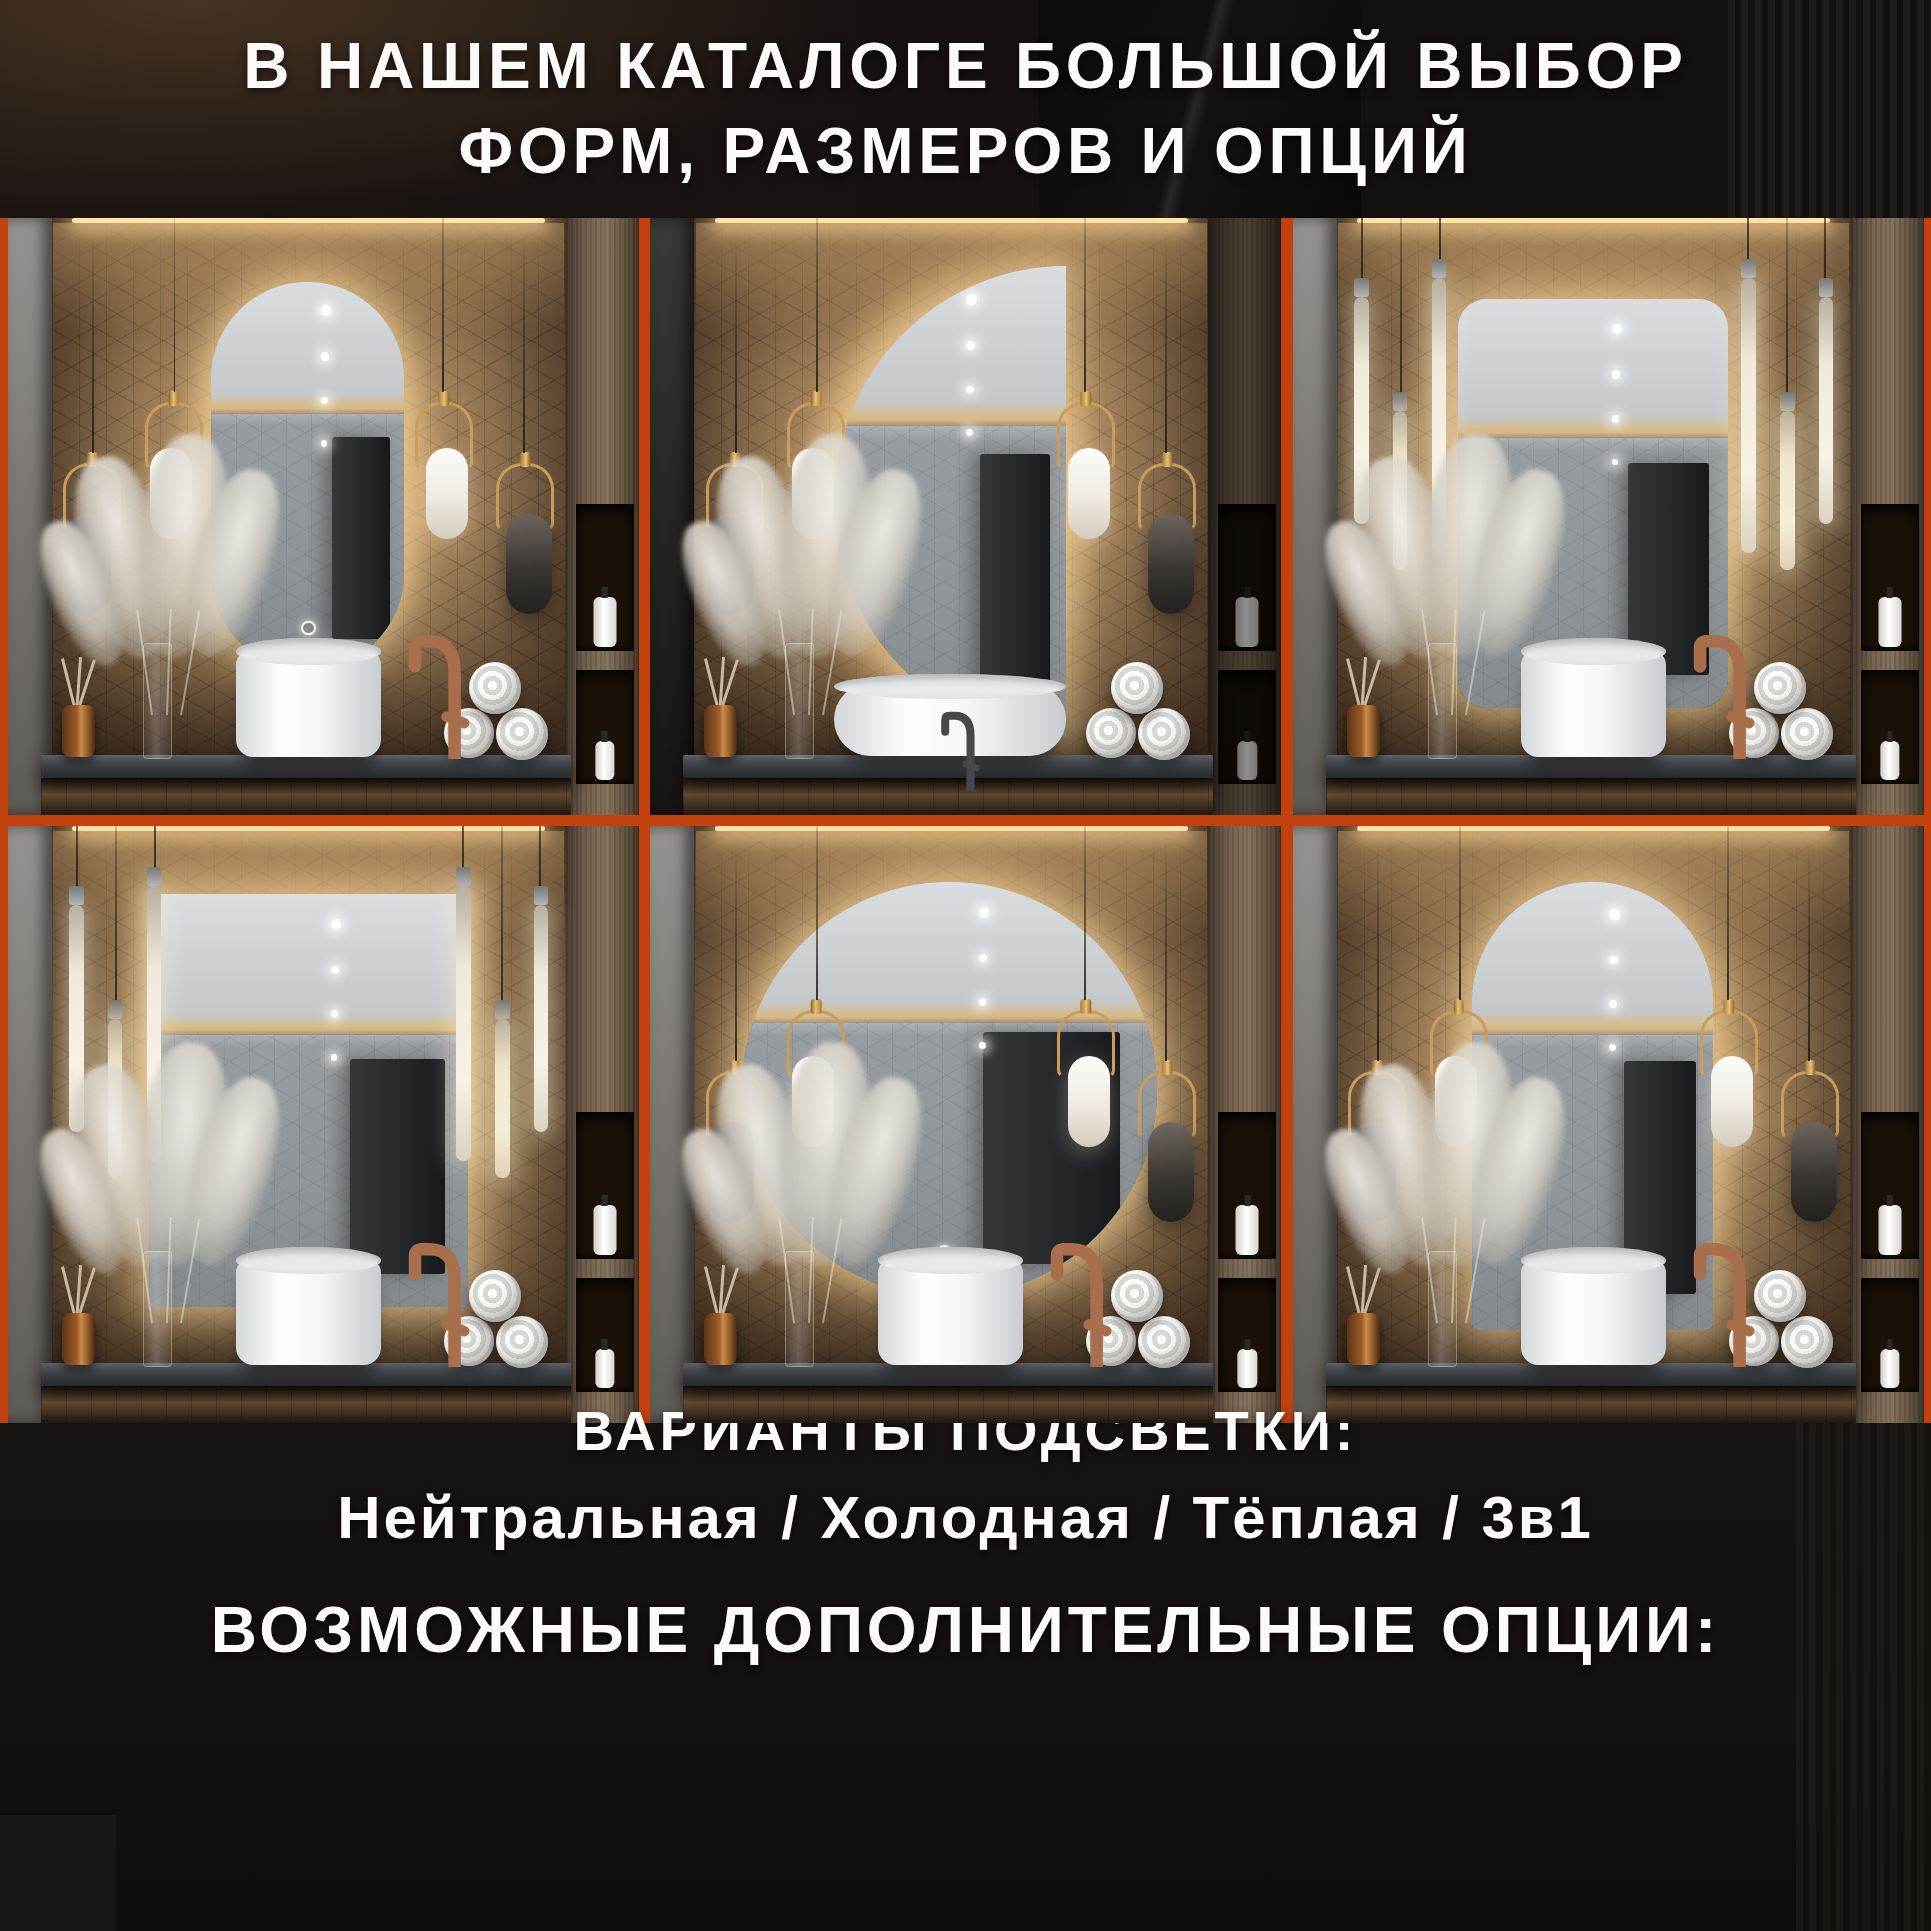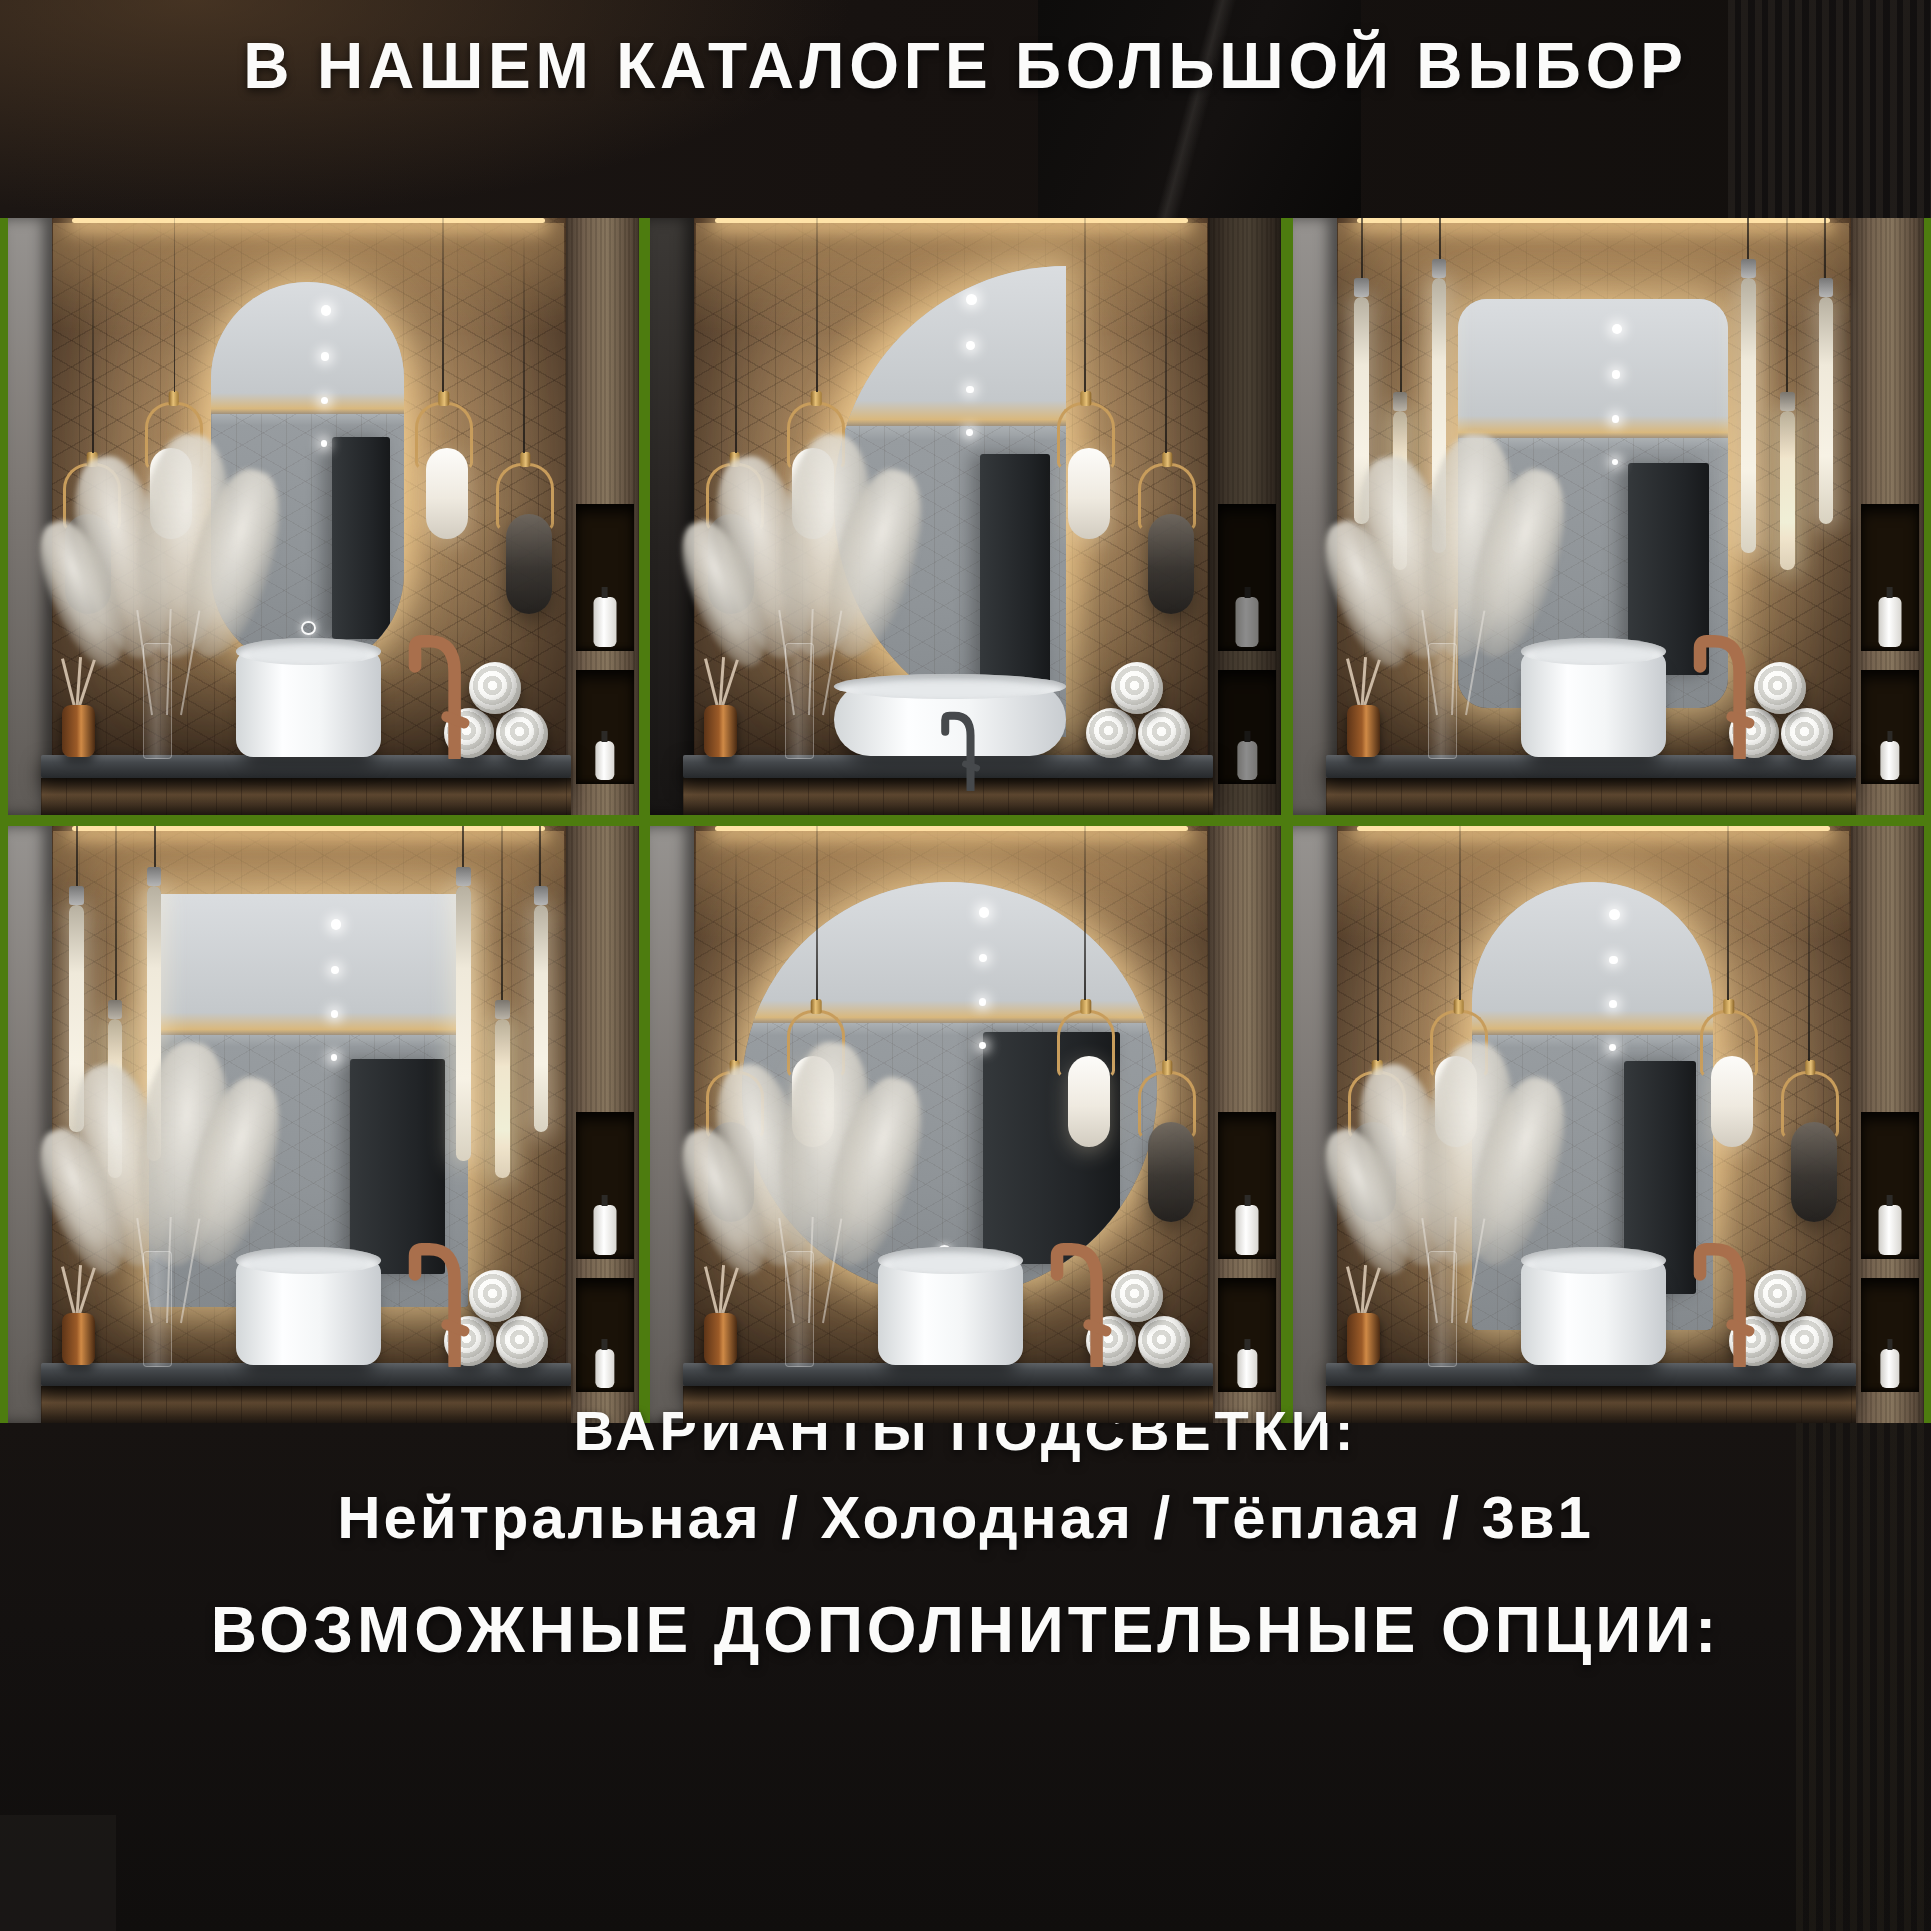--- a/index.html
+++ b/index.html
@@ -1,17 +1,17 @@
 <!DOCTYPE html>
 <html><head>
 <meta charset="utf-8">
 <style>
   html,body{margin:0;padding:0;background:#0d0b0a;}
   #canvas{position:relative;width:1931px;height:1931px;overflow:hidden;
-          background:#4d7c0f;font-family:"Liberation Sans",sans-serif;}
+          background:#c2410c;font-family:"Liberation Sans",sans-serif;}
 
   
   .bg-top{position:absolute;left:0;top:0;width:1931px;height:218px;
     background:
       radial-gradient(55% 160% at 10% 0%, rgba(104,76,48,.55), rgba(104,76,48,0) 62%),
       linear-gradient(90deg,#1c1613 0%,#171210 45%,#120f0d 100%);}
   .bg-marble-top{position:absolute;left:1038px;top:0;width:323px;height:218px;
     background:
       linear-gradient(105deg, transparent 46%, rgba(205,198,188,.12) 48.5%, transparent 52%),
       linear-gradient(115deg,#0d0c0b 0%,#141110 55%,#0a0908 100%);}
@@ -204,20 +204,21 @@
 
 <div id="canvas">
   <div class="bg-top"></div>
   <div class="bg-marble-top"></div>
   <div class="bg-slats-top"></div>
   <div class="bg-bottom"></div>
   <div class="bg-slats-bottom"></div>
   <div class="bg-patch"></div>
 
   <div class="txt h-line1">В НАШЕМ КАТАЛОГЕ БОЛЬШОЙ ВЫБОР</div>
+  <div class="txt h-line2">ФОРМ, РАЗМЕРОВ И ОПЦИЙ</div>
 
   <div class="grid">
       <div class="tile shape-pill lamps-capsule sink-round faucet-copper">
     <div class="wall">
       <div class="cove"></div>
       <div class="glow"></div>
       <div class="mirror">
         <div class="m-door"></div>
         <div class="m-dots">
               <i></i>

